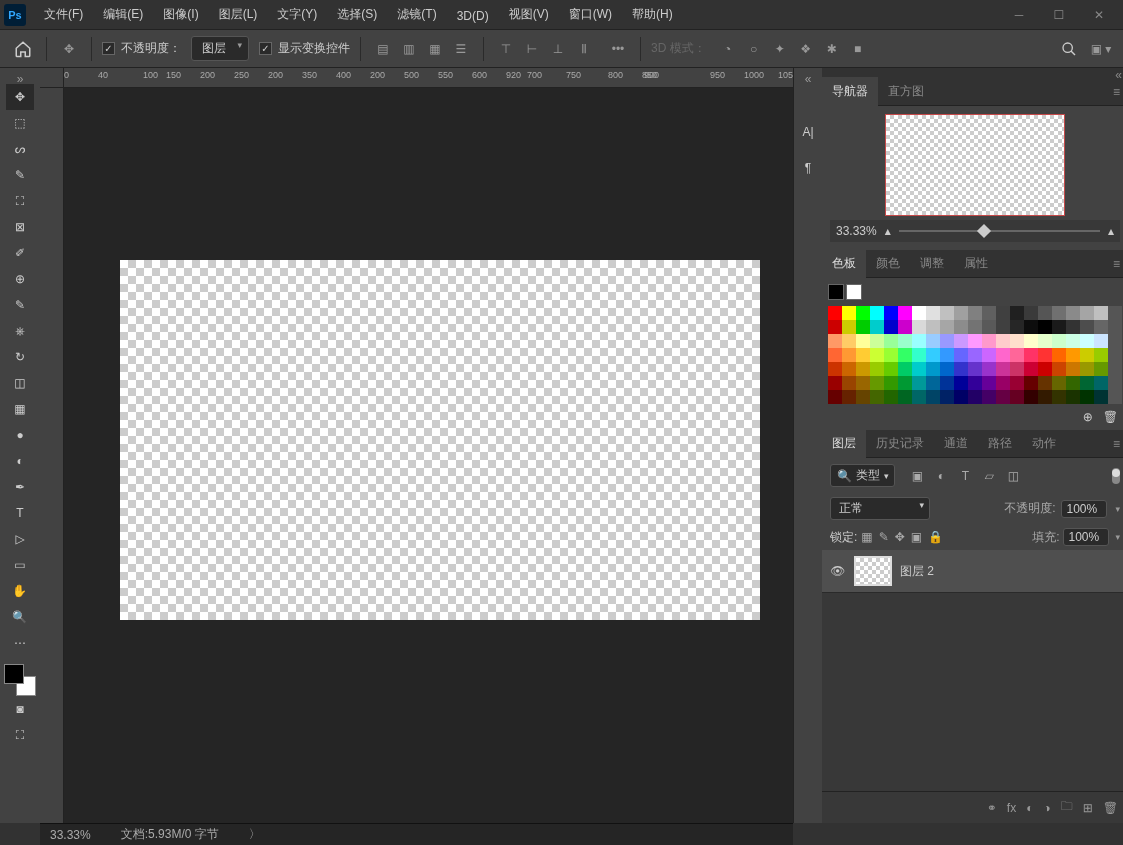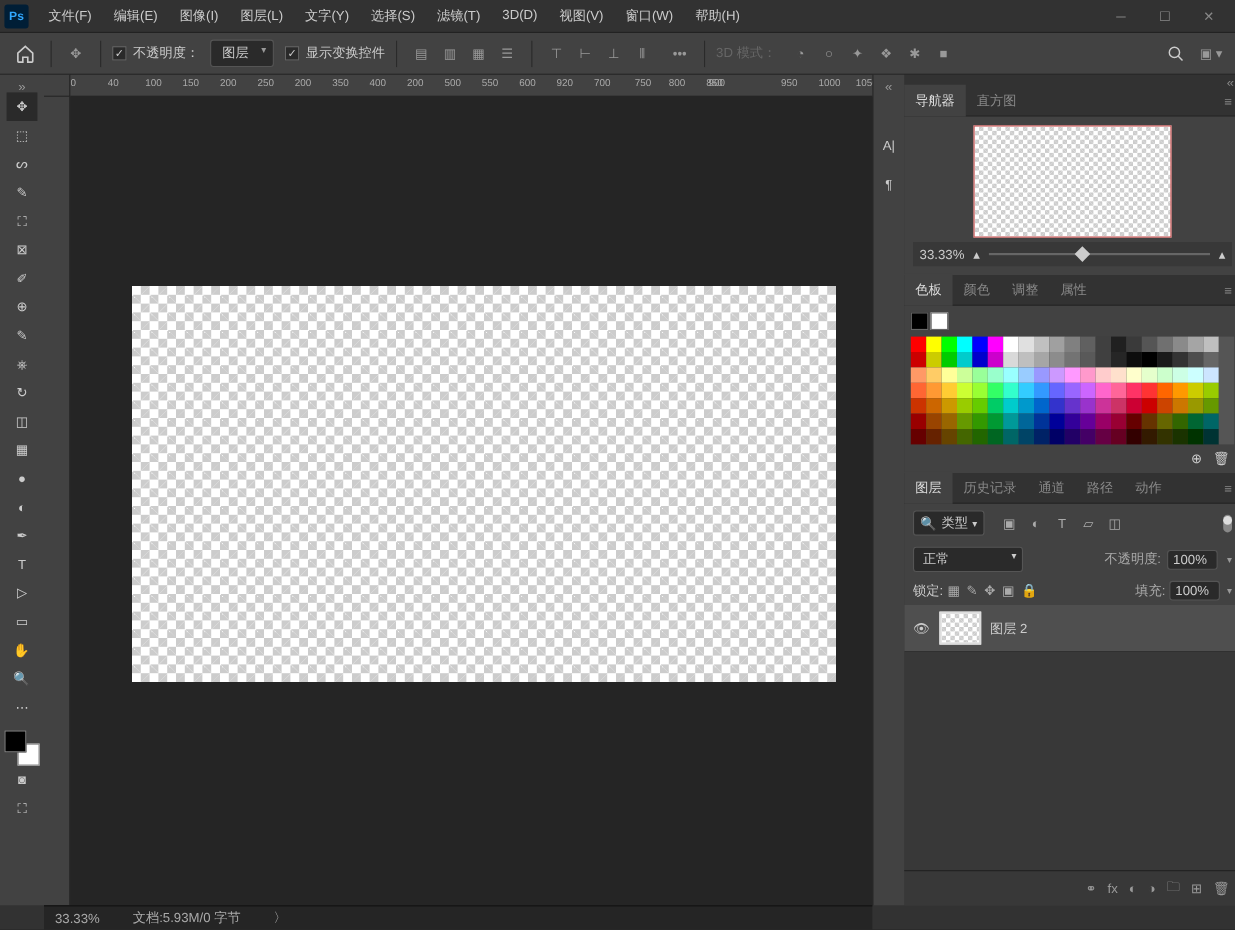--- a/index.html
+++ b/index.html
@@ -111,21 +111,21 @@
 .lb-icon { color: #999; cursor: pointer; }
 .statusbar { height: 22px; background: #252525; display: flex; align-items: center; padding: 0 10px; gap: 30px; border-top: 1px solid #111; position: absolute; bottom: 0; left: 40px; width: 753px; }
 .status-item { color: #aaa; }
 svg { display: block; }
 </style>
 </head>
 <body>
 
 <div class="menubar">
   <div class="ps-logo">Ps</div>
-  <div id="menu-items" style="display: flex;">
+  <div id="menu-items" style="display: flex; align-items: flex-end;">
       <div class="menu-item">文件(F)</div>
       <div class="menu-item">编辑(E)</div>
       <div class="menu-item">图像(I)</div>
       <div class="menu-item">图层(L)</div>
       <div class="menu-item">文字(Y)</div>
       <div class="menu-item">选择(S)</div>
       <div class="menu-item">滤镜(T)</div>
       <div class="menu-item">3D(D)</div>
       <div class="menu-item">视图(V)</div>
       <div class="menu-item">窗口(W)</div>
@@ -225,34 +225,34 @@
     <div class="tool">◙</div>
     <div class="tool">⛶</div>
   </div>
 
   <div class="canvas-area">
     <div class="ruler-wrap-h">
       <div class="ruler-corner"></div>
       <div class="ruler-top" id="ruler-top">
           <span class="ruler-tick" style="left: 0px;">0</span>
           <span class="ruler-tick" style="left: 34px;">40</span>
-          <span class="ruler-tick" style="left: 68px;">100</span>
+          <span class="ruler-tick" style="left: 79px;">100</span>
           <span class="ruler-tick" style="left: 102px;">150</span>
           <span class="ruler-tick" style="left: 136px;">200</span>
           <span class="ruler-tick" style="left: 170px;">250</span>
           <span class="ruler-tick" style="left: 204px;">200</span>
           <span class="ruler-tick" style="left: 238px;">350</span>
           <span class="ruler-tick" style="left: 272px;">400</span>
           <span class="ruler-tick" style="left: 306px;">200</span>
           <span class="ruler-tick" style="left: 340px;">500</span>
           <span class="ruler-tick" style="left: 374px;">550</span>
           <span class="ruler-tick" style="left: 408px;">600</span>
           <span class="ruler-tick" style="left: 442px;">920</span>
-          <span class="ruler-tick" style="left: 476px;">700</span>
-          <span class="ruler-tick" style="left: 513px;">750</span>
+          <span class="ruler-tick" style="left: 463px;">700</span>
+          <span class="ruler-tick" style="left: 502px;">750</span>
           <span class="ruler-tick" style="left: 544px;">800</span>
           <span class="ruler-tick" style="left: 578px;">850</span>
           <span class="ruler-tick" style="left: 580px;">900</span>
           <span class="ruler-tick" style="left: 646px;">950</span>
           <span class="ruler-tick" style="left: 680px;">1000</span>
           <span class="ruler-tick" style="left: 714px;">1050</span>
         </div>
     </div>
     <div class="canvas-body">
       <div class="ruler-left"></div>

